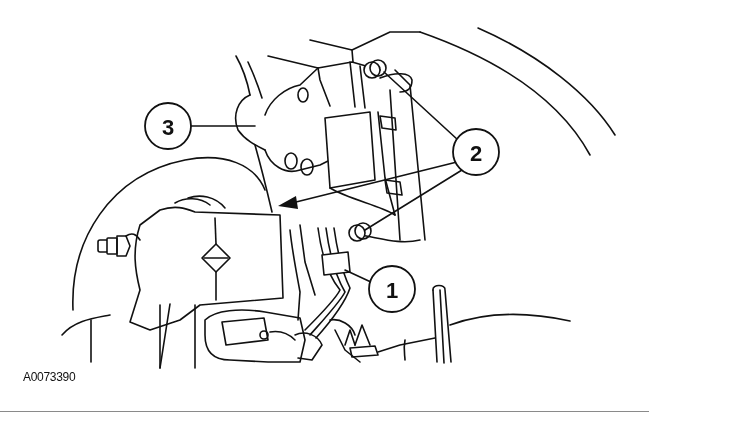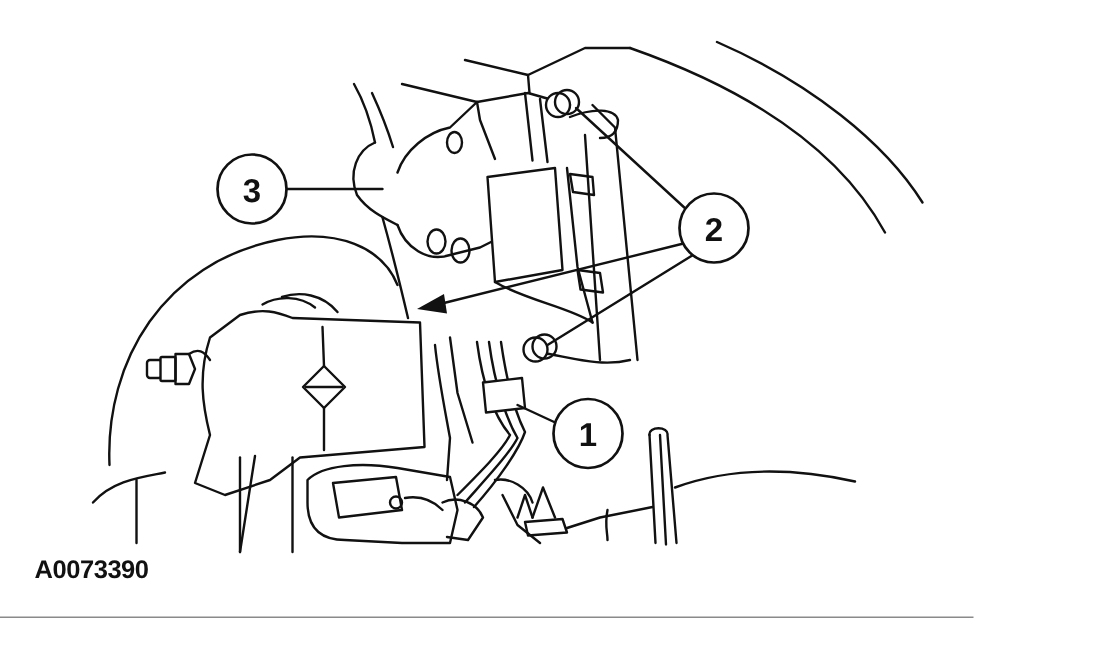--- a/index.html
+++ b/index.html
@@ -3,21 +3,21 @@
 <meta charset="utf-8">
 <style>
   html, body { margin: 0; padding: 0; background: #ffffff; }
   body { width: 734px; height: 436px; position: relative; overflow: hidden;
          font-family: "Liberation Sans", sans-serif; }
   #diagram { position: absolute; left: 0; top: 0; width: 734px; height: 436px; }
   .ln { fill: none; stroke: #111; stroke-width: 1.6; stroke-linecap: round; stroke-linejoin: round; }
   .lnw { fill: #fff; stroke: #111; stroke-width: 1.6; stroke-linejoin: round; }
   .callout-circle { fill: #fff; stroke: #111; stroke-width: 1.8; }
   .callout-text { font-family: "Liberation Sans", sans-serif; font-weight: bold; font-size: 22px; fill: #111; text-anchor: middle; dominant-baseline: central; }
-  .fig-id { position: absolute; left: 23px; top: 370px; font-size: 17px; font-weight: bold; color: #111; letter-spacing: -0.3px; }
+  .fig-id { position: absolute; left: 23px; top: 370px; font-size: 12px; font-weight: normal; color: #111; letter-spacing: -0.3px; }
   .rule { position: absolute; left: 0; top: 411px; width: 649px; height: 0; border-top: 1.5px solid #8a8a8a; }
 </style>
 </head>
 <body>
 
 <svg id="diagram" viewBox="0 0 734 436" xmlns="http://www.w3.org/2000/svg">
 
   <g>
     <path class="ln" d="M420 32 C 500 60, 560 100, 590 155"></path>
     <path class="ln" d="M478 28 C 540 55, 590 95, 615 135"></path>

